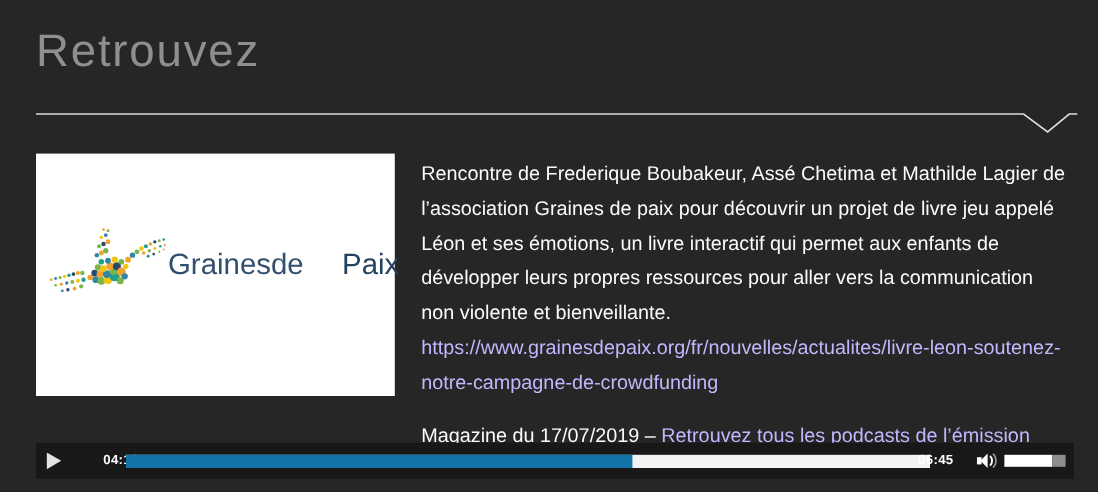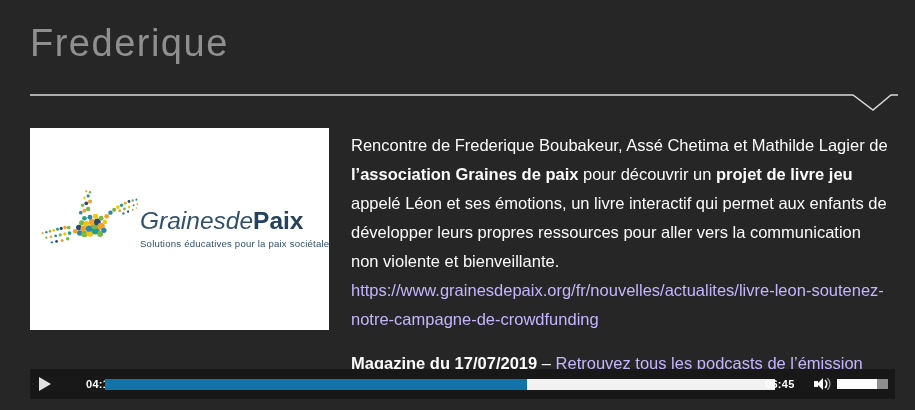--- a/index.html
+++ b/index.html
@@ -16,31 +16,31 @@
   }
   .rule-svg{position:absolute;left:30px;top:94px;display:block;}
   
   .logo-card{
     position:absolute;left:30px;top:128px;
     width:299px;height:202px;background:#ffffff;
   }
   .dove-svg{position:absolute;left:8px;top:52px;}
   .logo-text{position:absolute;left:110px;top:80px;white-space:nowrap;}
   .logo-line{font-size:24.5px;line-height:25px;color:#31506e;}
-  .logo-word-light{font-weight:400;font-style:italic;}
-  .logo-word-bold{font-weight:700;color:#24415e;}
+  .logo-word-light{font-weight:400;}
+  .logo-word-bold{font-weight:400;color:#24415e;margin-left:32px;}
   .logo-tagline{font-size:9.6px;color:#31506e;margin-top:5px;letter-spacing:0.2px;}
   
   .text-col{
     position:absolute;left:351px;top:131px;width:542px;
     color:#fbfbfb;font-size:16.5px;line-height:29px;
   }
   .text-col p{margin:0;}
   .text-col p + p{margin-top:15px;}
-  .b{font-weight:700;}
+  .b{font-weight:400;}
   a.link{color:#c4b5fd;text-decoration:none;cursor:pointer;}
   
   .player{
     position:absolute;left:30px;top:369px;
     width:865px;height:30px;background:#181818;
   }
   .play-btn{
     position:absolute;left:8px;top:8px;width:14px;height:14px;
     background:transparent;border:0;padding:0;cursor:pointer;
   }
@@ -67,21 +67,21 @@
   .volume-fill{
     position:absolute;left:0;top:0;height:100%;width:78%;background:#ffffff;
   }
   .volume-knob{
     position:absolute;top:0;left:78%;width:11px;height:10px;background:#8e8e8e;
   }
 </style>
 </head>
 <body>
 
-<h1 class="page-title">Frederique</h1>
+<h1 class="page-title">Retrouvez</h1>
 
 <svg class="rule-svg" width="868" height="20" viewBox="0 0 868 20">
   <path d="M0 1 H823 L843 16 L861 1 H868" fill="none" stroke="#dcdcdc" stroke-width="1.4"></path>
 </svg>
 
 <div class="logo-card">
   <svg class="dove-svg" width="104" height="82" viewBox="0 0 112 86">
 
     <circle cx="5" cy="56" r="1.2" fill="#f0a22e"></circle>
       <circle cx="9" cy="55" r="1.3" fill="#2f86a5"></circle>
@@ -149,21 +149,20 @@
       <circle cx="98" cy="28" r="1.3" fill="#f1c40f"></circle>
       <circle cx="103" cy="26" r="1.1" fill="#1fa086"></circle>
       <circle cx="107" cy="25" r="1" fill="#f0a22e"></circle>
     <circle cx="92" cy="35" r="1.3" fill="#2f86a5"></circle>
       <circle cx="97" cy="33" r="1.2" fill="#29486b"></circle>
       <circle cx="102" cy="31" r="1" fill="#7ab648"></circle>
       <circle cx="106" cy="29" r="0.9" fill="#f0a22e"></circle>
   </svg>
   <div class="logo-text">
     <div class="logo-line"><span class="logo-word-light">Graines</span><span class="logo-word-light">de</span><span class="logo-word-bold">Paix</span></div>
-    <div class="logo-tagline">Solutions éducatives pour la paix sociétale</div>
   </div>
 </div>
 
 <div class="text-col">
   <p><span>Rencontre de Frederique Boubakeur, Assé Chetima et Mathilde Lagier de </span><span class="b">l’association Graines de paix</span><span> pour découvrir un </span><span class="b">projet de livre jeu</span><span> appelé Léon et ses émotions, un livre interactif qui permet aux enfants de développer leurs propres ressources pour aller vers la communication non violente et bienveillante. </span><a class="link">https://www.grainesdepaix.org/fr/nouvelles/actualites/livre-leon-soutenez-notre-campagne-de-crowdfunding</a></p>
   <p><span class="b">Magazine du 17/07/2019</span><span> – </span><a class="link">Retrouvez tous les podcasts de l’émission</a></p>
 </div>
 
 <div class="player">
   <button class="play-btn">

